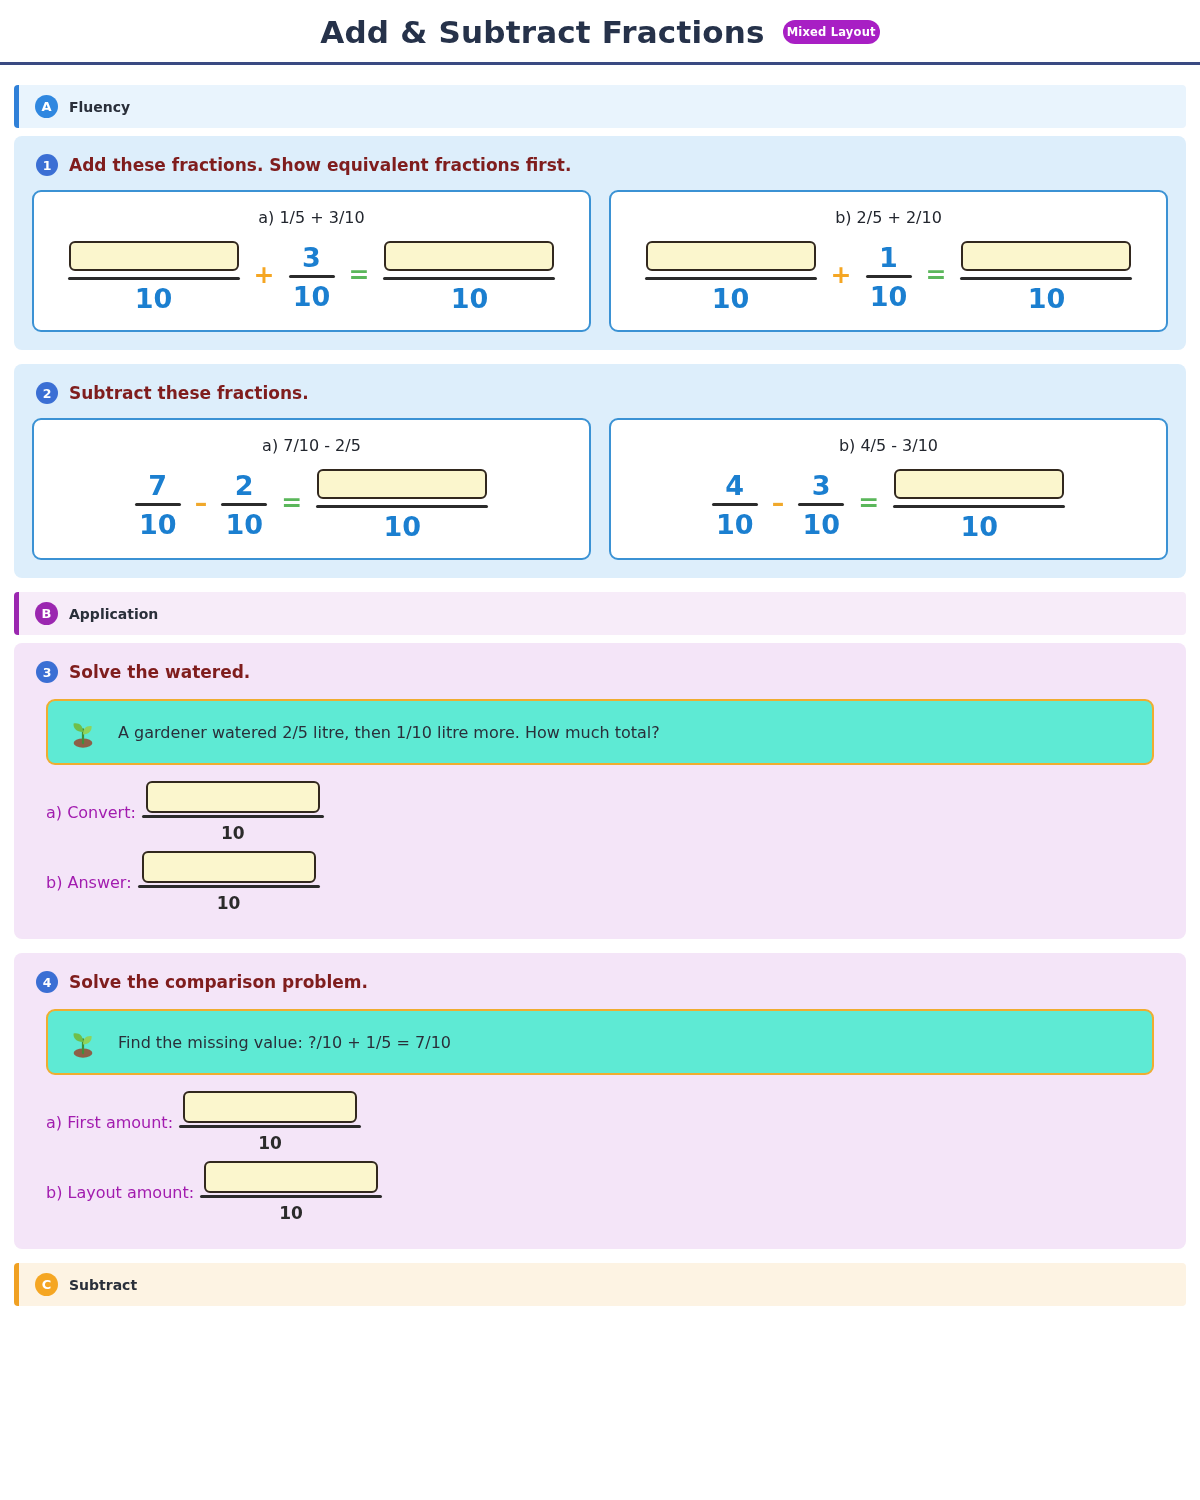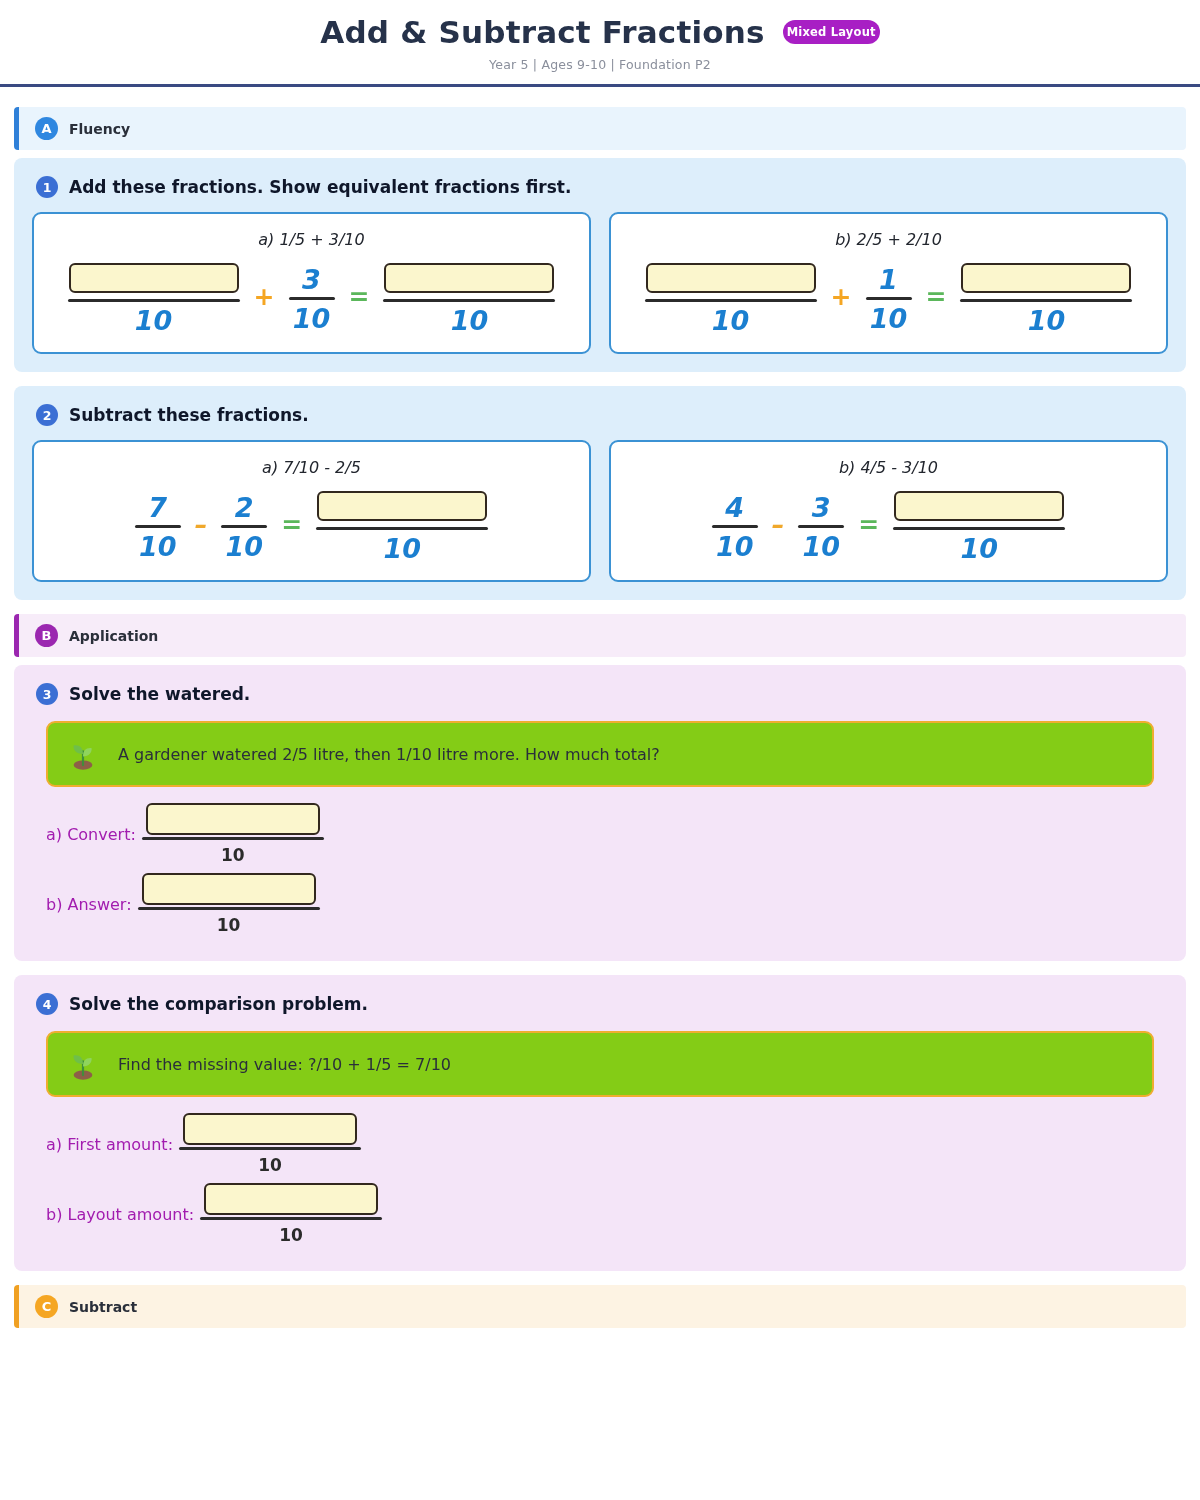--- a/index.html
+++ b/index.html
@@ -62,29 +62,29 @@
   .qpanel-purple { background: #f4e5f8; }
 
   .qhead { display: flex; align-items: center; gap: 11px; margin: 4px 0 14px 4px; }
   .qnum {
     width: 22px; height: 22px; border-radius: 50%;
     background: #3b6fd4; color: #fff;
     font-size: 12.5px; font-weight: bold;
     display: flex; align-items: center; justify-content: center;
     flex: 0 0 auto;
   }
-  .qtext { font-size: 17px; font-weight: bold; color: #0f172a; }
+  .qtext { font-size: 17px; font-weight: bold; color: #7f1d1d; }
 
   
   .card-grid { display: flex; gap: 18px; }
   .card {
     flex: 1 1 0; background: #ffffff;
     border: 2px solid #3b92d4; border-radius: 9px;
     padding: 16px 14px 18px 14px;
-    display: flex; flex-direction: column; align-items: center; font-style: italic;
+    display: flex; flex-direction: column; align-items: center;
   }
   .card-label { font-size: 16px; color: #22262e; margin-bottom: 14px; }
 
   
   .expr { display: flex; align-items: center; justify-content: center; gap: 14px; width: 100%; }
   .frac { display: flex; flex-direction: column; align-items: center; }
   .frac .num {
     font-size: 27px; font-weight: bold; color: #1b7fd0;
     line-height: 1; padding-bottom: 4px; min-height: 30px;
     display: flex; align-items: center; justify-content: center;
@@ -101,21 +101,21 @@
     border-radius: 6px; height: 30px; width: 170px;
     margin-bottom: 2px;
   }
   .op { font-size: 25px; font-weight: bold; line-height: 1; position: relative; top: -2px; }
   .op-plus  { color: #f5a623; }
   .op-minus { color: #f0a82b; }
   .op-eq    { color: #5bb75b; }
 
   
   .wordbox {
-    background: #84cc16; border: 2.5px solid #efad30;
+    background: #5eead4; border: 2.5px solid #efad30;
     border-radius: 9px; padding: 14px 18px;
     display: flex; align-items: center; gap: 18px;
     margin: 16px 0 16px 14px; margin-right: 14px;
   }
   .seed-icon { width: 34px; height: 34px; flex: 0 0 auto; }
   .wordtext { font-size: 16px; color: #2a2f3a; }
 
   
   .ansline { display: flex; align-items: flex-start; gap: 0; margin: 0 0 8px 14px; }
   .ansline .lbl {
@@ -135,21 +135,20 @@
 </head>
 <body>
 
 <div class="page">
 
   <div class="header">
     <div class="title-row">
       <div class="title">Add &amp; Subtract Fractions</div>
       <div class="badge-pill">Mixed Layout</div>
     </div>
-    <div class="subtitle">Year 5 | Ages 9-10 | Foundation P2</div>
     <div class="head-rule"></div>
   </div>
 
   <div class="content">
 
     <div class="section-band band-a">
       <div class="band-circle circ-a">A</div>
       <div class="band-label">Fluency</div>
     </div>
 

